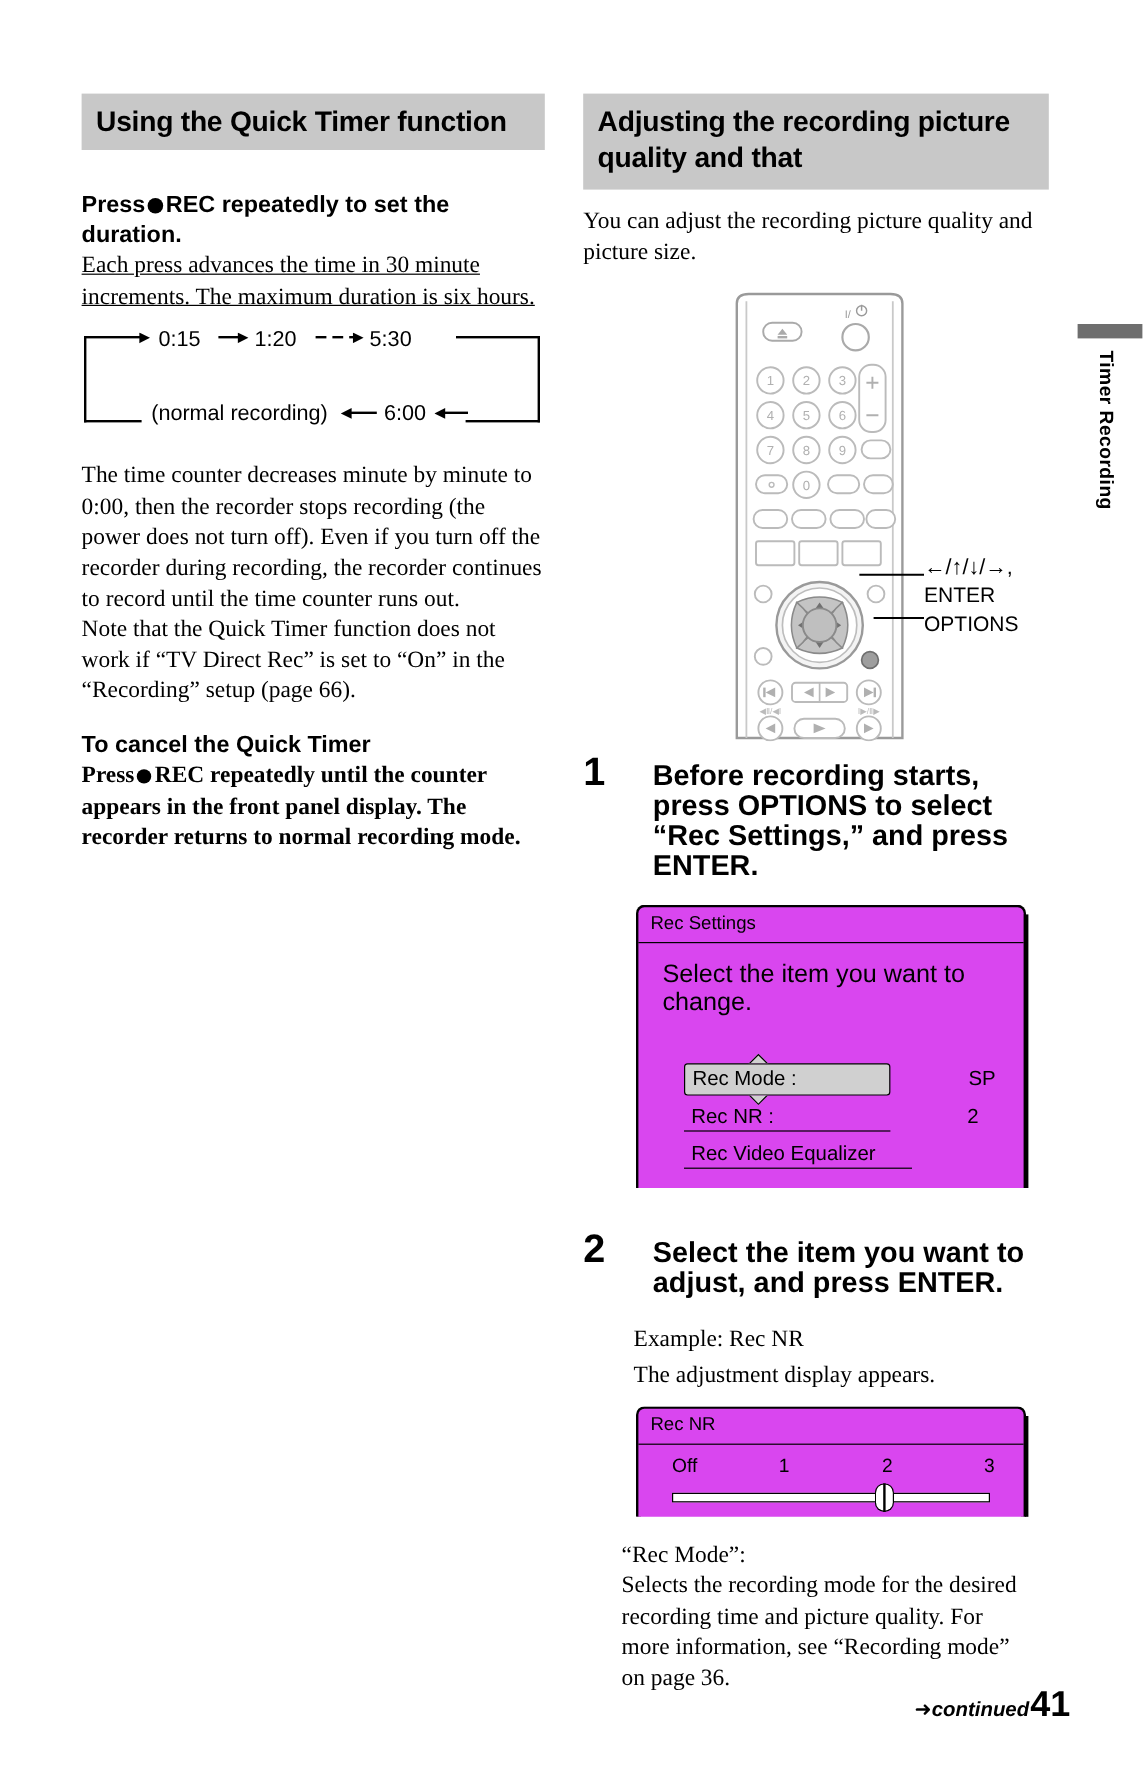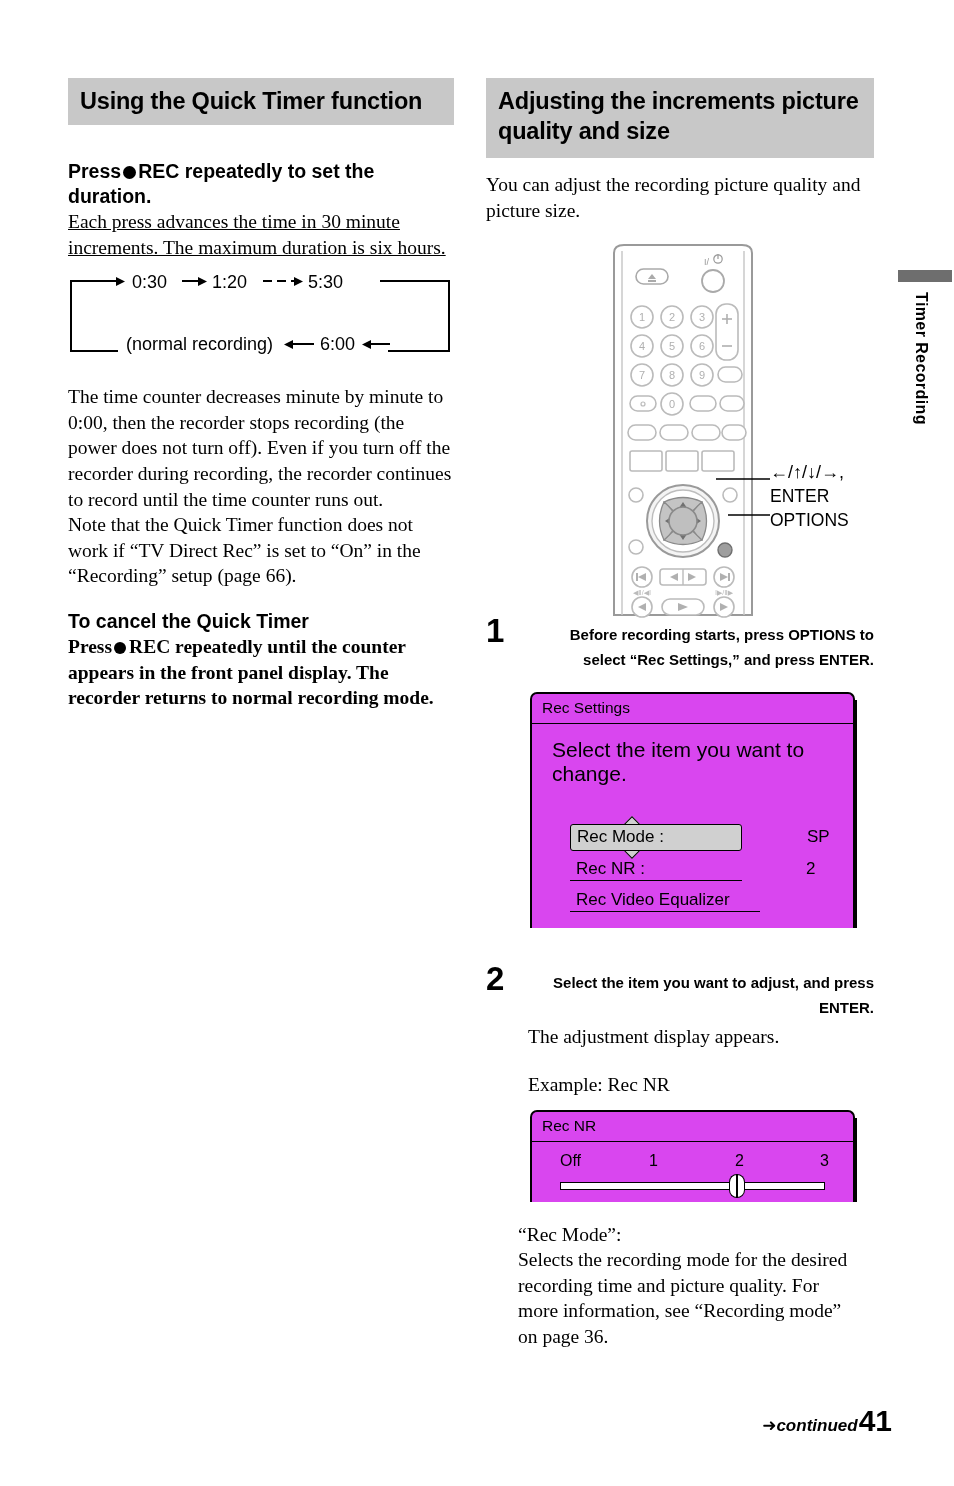--- a/index.html
+++ b/index.html
@@ -87,24 +87,23 @@
     position: absolute;
     left: 0; top: -8px;
     font-family: "Liberation Sans", sans-serif;
     font-weight: bold;
     font-size: 33px;
     line-height: 1;
   }
   .step-title {
     font-family: "Liberation Sans", sans-serif;
     font-weight: bold;
-    font-size: 15px;
+    font-size: 24px;
     line-height: 25px;
-    margin: 0;
-    text-align: right;
+    margin: 16px;
   }
 
   
   .osd {
     position: relative;
     border: 2px solid #000;
     border-bottom: none;
     border-radius: 7px 7px 0 0;
     background: #d946ef;
     box-sizing: border-box;
@@ -275,21 +274,21 @@
     <div class="gap-20"></div>
 
     <p class="sub-head">
       <span>Press</span><span class="rec-dot"></span><span>REC repeatedly to set the duration.</span>
     </p>
 
     <p class="body-txt" style="margin-top:0;text-decoration:underline;">Each press advances the time in 30 minute increments. The maximum duration is six hours.</p>
 
     <div class="flow">
 
-      <span class="lbl" style="left:62px;  top:0px;">0:30</span>
+      <span class="lbl" style="left:62px;  top:0px;">0:15</span>
       <span class="lbl" style="left:142px; top:0px;">1:20</span>
       <span class="lbl" style="left:238px; top:0px;">5:30</span>
 
       <span class="lbl" style="left:56px; top:62px;">(normal recording)</span>
       <span class="lbl" style="left:250px; top:62px;">6:00</span>
 
       <div class="ln" style="left:0;    top:8px;  width:50px; height:2px;"></div>
       <div class="ln" style="left:0;    top:8px;  width:2px;  height:72px;"></div>
       <div class="ln" style="left:0;    top:78px; width:48px; height:2px;"></div>
       <div class="ln" style="left:310px;top:8px;  width:70px; height:2px;"></div>
@@ -331,21 +330,21 @@
     <p class="sub-head">To cancel the Quick Timer</p>
 
     <p class="body-txt" style="margin-top:0;font-weight:bold;">
       <span>Press</span><span class="rec-dot-serif"></span><span>REC repeatedly until the counter appears in the front panel display. The recorder returns to normal recording mode.</span>
     </p>
 
   </div>
 
   <div class="col-right">
 
-    <div class="sec-head two-line">Adjusting the increments picture quality and size</div>
+    <div class="sec-head two-line">Adjusting the recording picture quality and that</div>
 
     <div class="gap-14"></div>
 
     <p class="body-txt">You can adjust the recording picture quality and picture size.</p>
 
     <div style="height:395px;"></div>
 
     <div class="step">
       <div class="step-num">1</div>
       <p class="step-title">Before recording starts, press OPTIONS to select “Rec Settings,” and press ENTER.</p>
@@ -374,22 +373,22 @@
             <span>Rec Video Equalizer</span>
           </div>
 
         </div>
       </div>
     </div>
 
     <div class="step" style="margin-top:42px;">
       <div class="step-num">2</div>
       <p class="step-title">Select the item you want to adjust, and press ENTER.</p>
+      <p class="body-txt" style="margin-top:22px;">Example: Rec NR</p>
       <p class="body-txt" style="margin-top:4px;">The adjustment display appears.</p>
-      <p class="body-txt" style="margin-top:22px;">Example: Rec NR</p>
     </div>
 
     <div class="osd" style="margin:12px 0 0 44px; width:325px; height:92px;">
       <div class="osd-title">Rec NR</div>
 
       <div class="nr-scale">
         <span style="left:0px;">Off</span>
         <span style="left:89px;">1</span>
         <span style="left:175px;">2</span>
         <span style="left:260px;">3</span>

